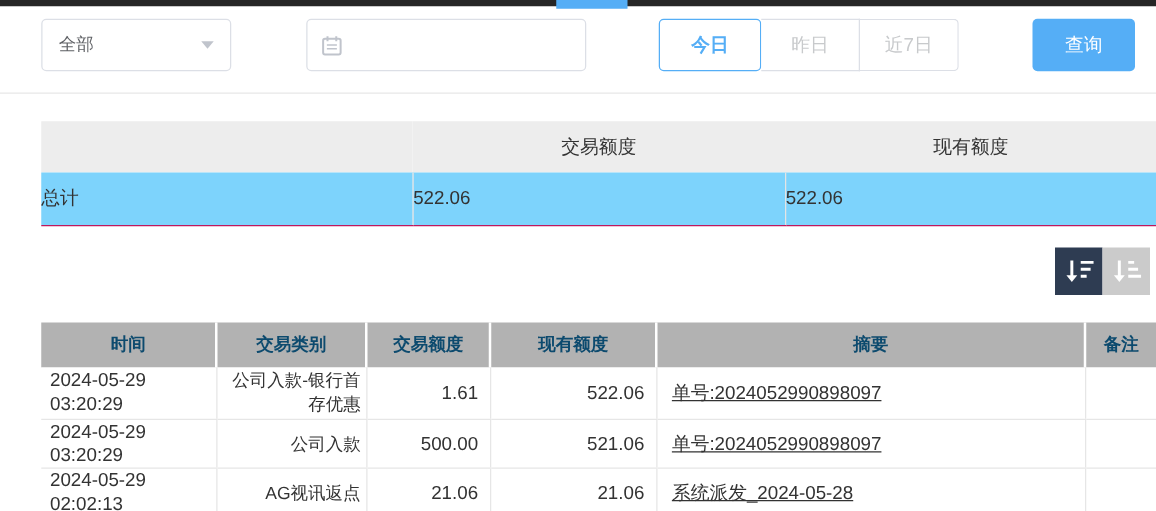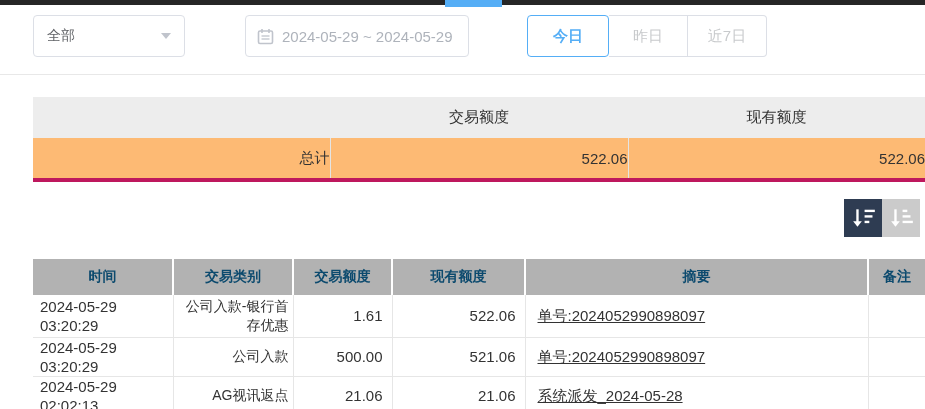--- a/index.html
+++ b/index.html
@@ -28,21 +28,21 @@
   .search-btn { margin-left: 11px; width: 82px; height: 42px; background: #55aef6; border: none;
     border-radius: 4px; color: #fff; font-size: 15px; cursor: pointer; }
 
   .h-divider { margin-top: 17px; height: 1px; background: #e8e8e8; }
 
   .content { padding-left: 33px; }
 
   
   table.summary { margin-top: 22px; width: 892px; border-collapse: collapse; font-size: 15px; color: #333; table-layout: fixed; }
   table.summary th { height: 41px; background: #ededed; font-weight: normal; text-align: center; }
-  table.summary td { height: 42px; text-align: right; border-bottom: 4px solid #be185d; background: #fdba74; }
+  table.summary td { height: 42px; text-align: left; border-bottom: 1px solid #be185d; background: #7dd3fc; }
   table.summary td + td { border-left: 1px solid #e4e4e4; }
 
   
   .sort-row { width: 892px; margin-top: 17px; display: flex; justify-content: flex-end; padding-right: 5px; }
   .sort-btn { width: 38px; height: 38px; display: flex; align-items: center; justify-content: center; cursor: pointer; }
   .sort-btn.desc { background: #2e3c52; }
   .sort-btn.asc  { background: #cbcbcb; }
 
   
   table.main { margin-top: 22px; width: 892px; border-collapse: collapse; table-layout: fixed; font-size: 15px; color: #333; }
@@ -72,29 +72,29 @@
   </div>
 
   <div class="date-box">
     <svg width="17" height="17" viewBox="0 0 17 17">
       <rect x="1.5" y="3" width="14" height="12.5" rx="1.5" fill="none" stroke="#c0c4cc" stroke-width="1.6"></rect>
       <line x1="5" y1="1" x2="5" y2="5" stroke="#c0c4cc" stroke-width="1.6"></line>
       <line x1="12" y1="1" x2="12" y2="5" stroke="#c0c4cc" stroke-width="1.6"></line>
       <line x1="4.5" y1="8" x2="12.5" y2="8" stroke="#c0c4cc" stroke-width="1.3"></line>
       <line x1="4.5" y1="11" x2="12.5" y2="11" stroke="#c0c4cc" stroke-width="1.3"></line>
     </svg>
-    <span>2024-05-29 ~ 2024-05-29</span>
   </div>
 
   <div class="btn-group">
     <div class="qbtn active">今日</div>
     <div class="qbtn">昨日</div>
     <div class="qbtn last">近7日</div>
   </div>
 
+  <button class="search-btn">查询</button>
 </div>
 
 <div class="h-divider"></div>
 
 <div class="content">
 
   <table class="summary">
     <colgroup>
         <col style="width:297px">
         <col style="width:298px">

